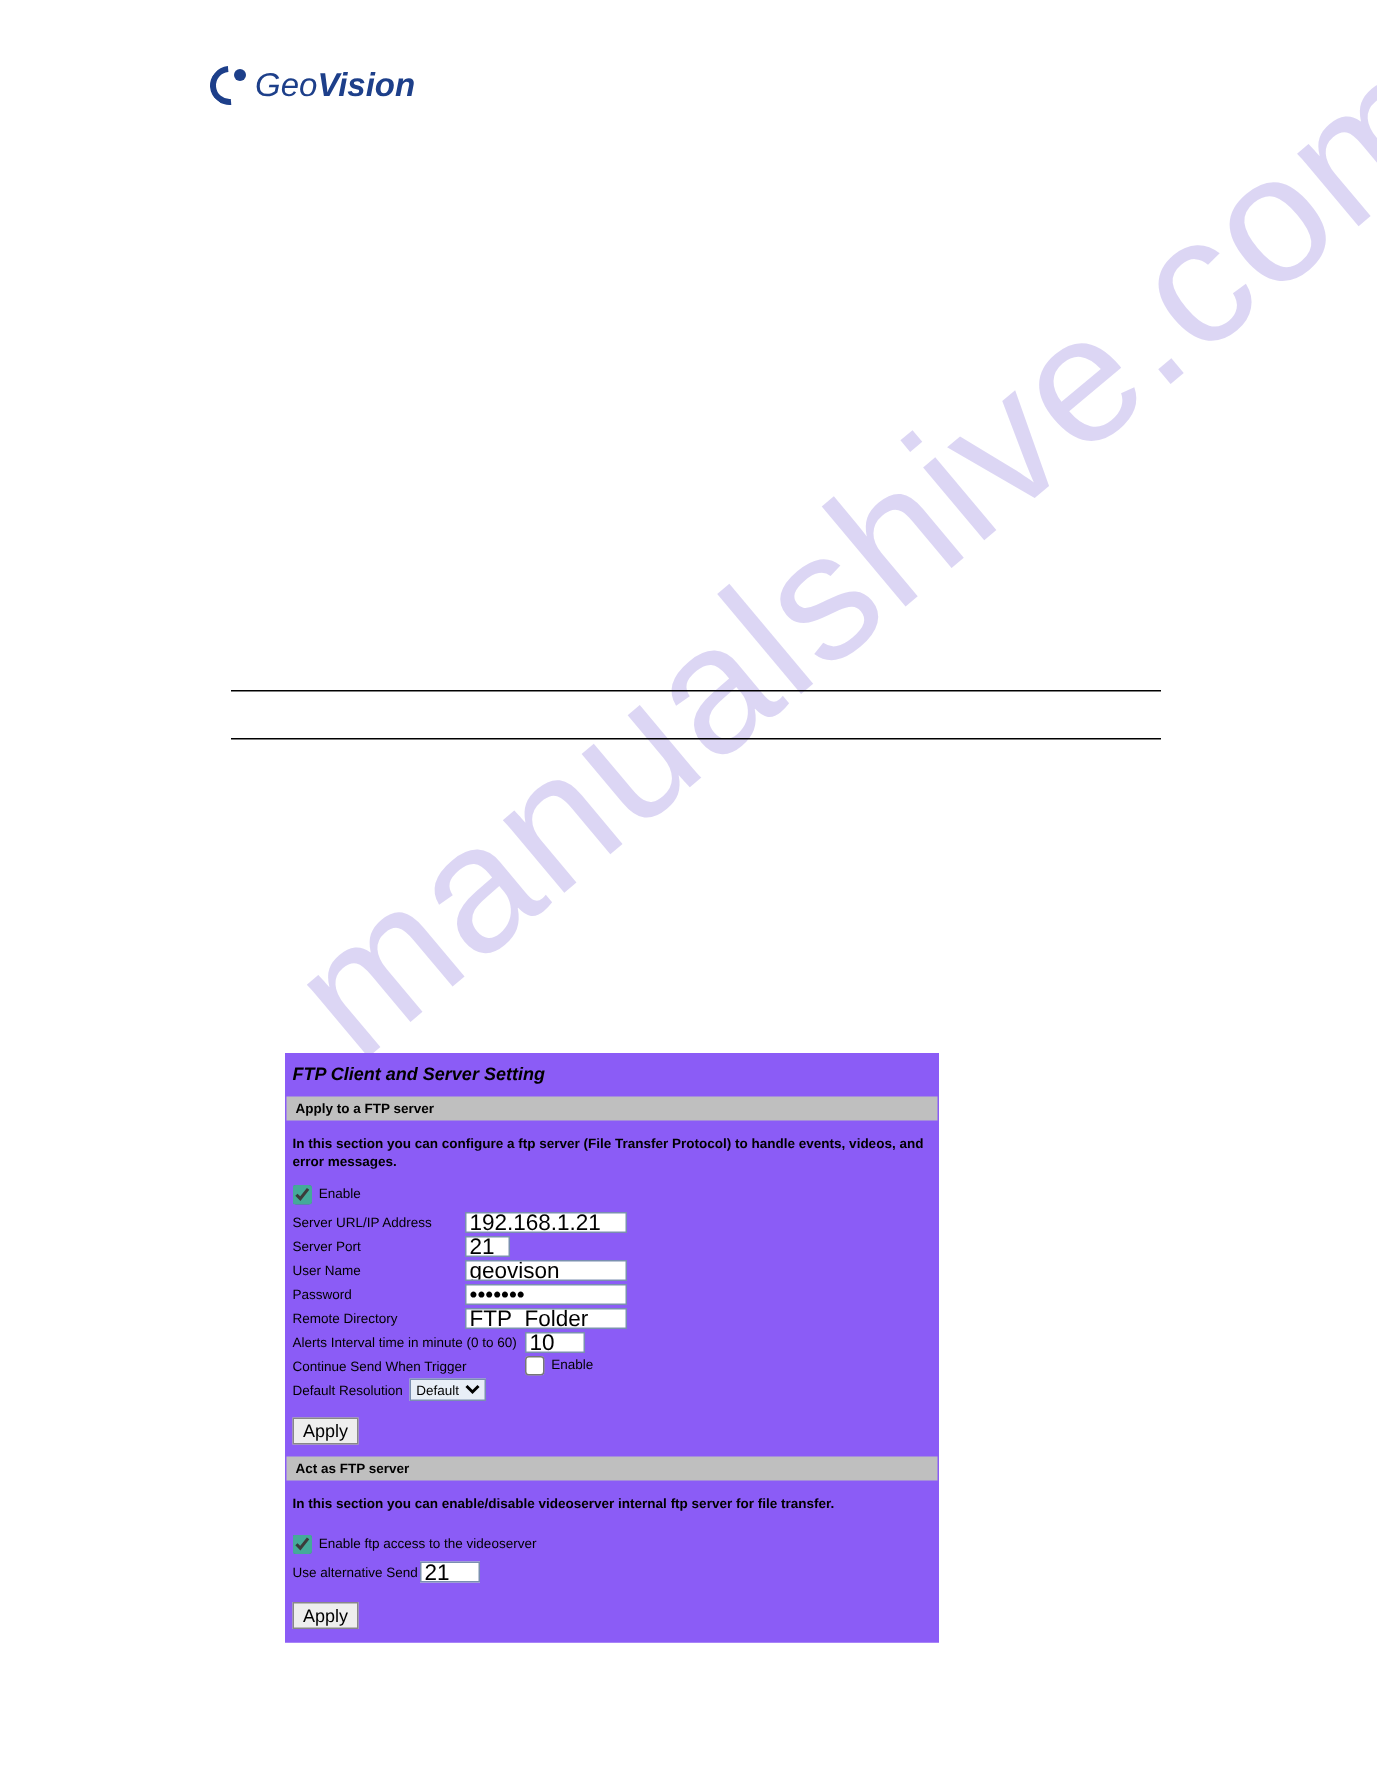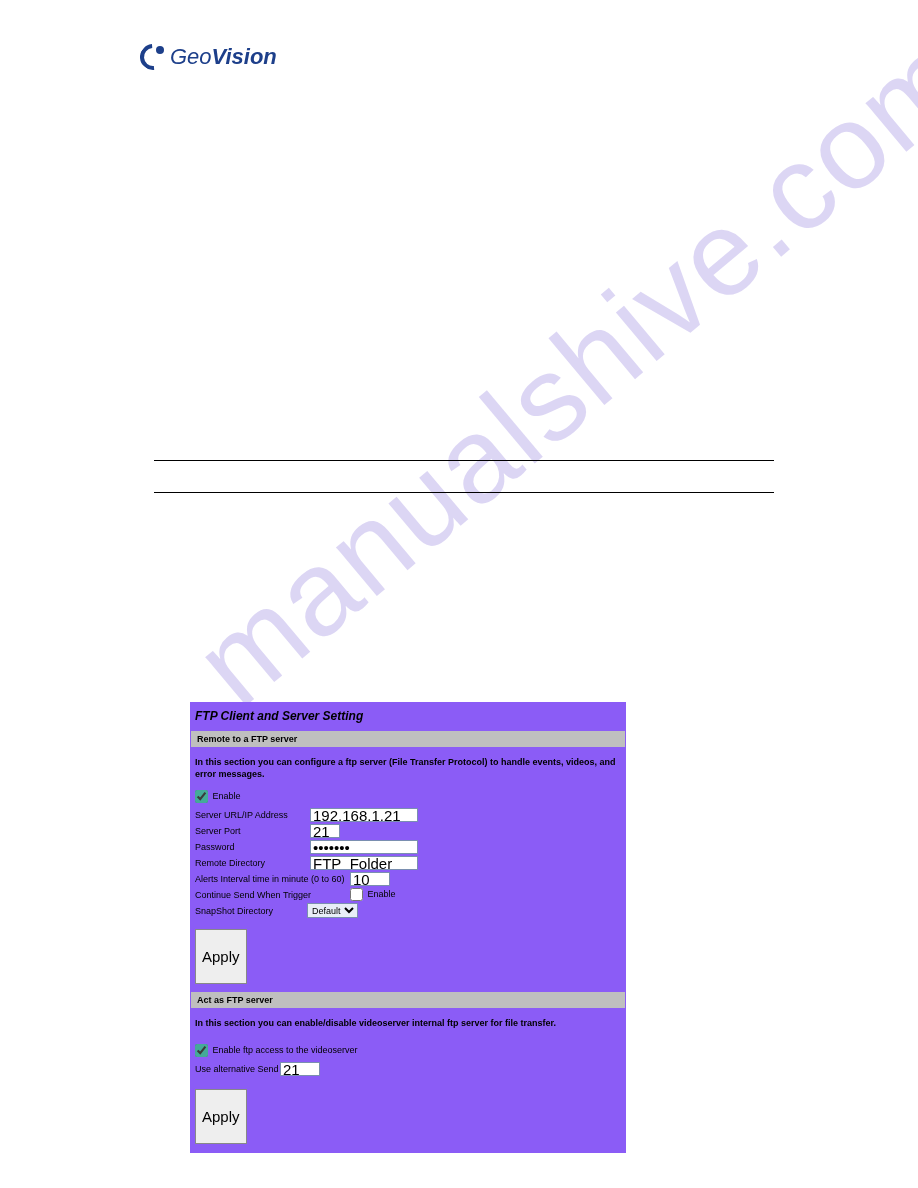--- a/index.html
+++ b/index.html
@@ -144,26 +144,25 @@
     }
     .inline-check input[type="checkbox"] {
       vertical-align: middle;
       margin-right: 2px;
     }
     .select-small {
       height: 15px;
       font-size: 9px;
       border: 1px solid #7a8fb0;
       background: #e8eef7;
-      margin-left: 30px;
     }
     .apply-btn {
       margin: 10px 4px 8px 4px;
-      padding: 18px 6px;
-      font-size: 15px;
+      padding: 1px 6px;
+      font-size: 12px;
       border: 1px solid #888;
       background: #eee;
       cursor: pointer;
     }
     .section2-fields {
       padding: 4px 4px 2px 4px;
     }
   </style>
 </head>
 <body>
@@ -177,38 +176,42 @@
 </div>
 
 <div class="watermark">manualshive.com</div>
 
 <div class="hr-top"></div>
 <div class="hr-bottom"></div>
 
 <div class="settings-box">
   <div class="settings-title">FTP Client and Server Setting</div>
 
-  <div class="section-header">Remote to a FTP server</div>
+  <div class="section-header">Apply to a FTP server</div>
   <div class="section-desc">In this section you can configure a ftp server (File Transfer Protocol) to handle events, videos, and error messages.</div>
 
   <div class="enable-row">
     <input type="checkbox" checked="" style="">
     <span>Enable</span>
   </div>
 
   <div class="field-row">
     <span class="field-label">Server URL/IP Address</span>
     <input class="field-input w110" value="192.168.1.21" style="">
   </div>
 
   <div class="field-row">
     <span class="field-label">Server Port</span>
     <input class="field-input w30" value="21" style="">
   </div>
 
+  <div class="field-row">
+    <span class="field-label">User Name</span>
+    <input class="field-input w110" value="geovison" style="">
+  </div>
 
   <div class="field-row">
     <span class="field-label">Password</span>
     <input class="field-input w110" value="•••••••" style="">
   </div>
 
   <div class="field-row">
     <span class="field-label">Remote Directory</span>
     <input class="field-input w110" value="FTP_Folder" style="">
   </div>
@@ -220,21 +223,21 @@
 
   <div class="field-row">
     <span class="field-label-wide">Continue Send When Trigger</span>
     <span class="inline-check">
       <input type="checkbox" style="">
       <span>Enable</span>
     </span>
   </div>
 
   <div class="field-row">
-    <span style="margin-right:4px;">SnapShot Directory</span>
+    <span style="margin-right:4px;">Default Resolution</span>
     <select class="select-small">
       <option>Default</option>
     </select>
   </div>
 
   <button class="apply-btn">Apply</button>
 
   <div class="section-header">Act as FTP server</div>
   <div class="section-desc">In this section you can enable/disable videoserver internal ftp server for file transfer.</div>
 

